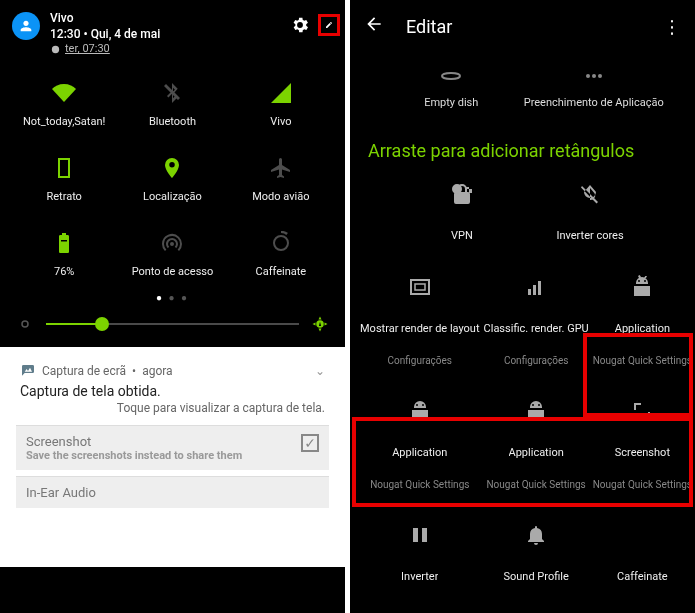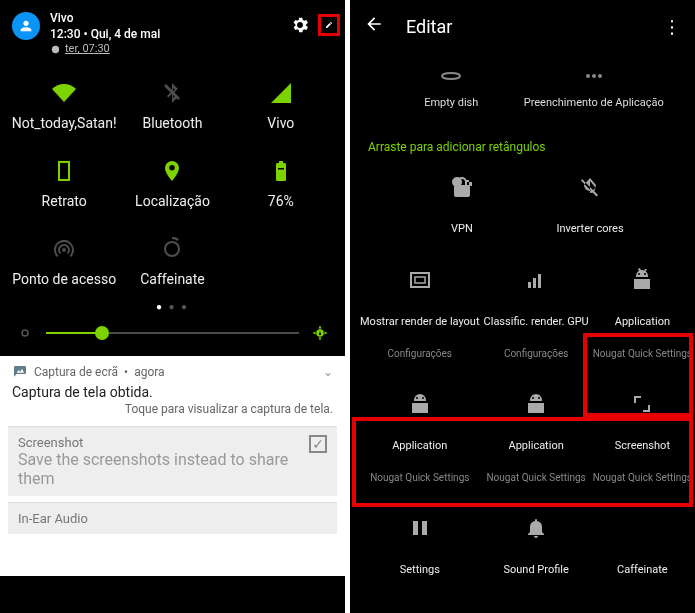--- a/index.html
+++ b/index.html
@@ -58,21 +58,21 @@
     display: flex;
     flex-direction: column;
     align-items: center;
     gap: 8px;
   }
   .qs-icon {
     width: 28px; height: 28px;
     display:flex; align-items:center; justify-content:center;
   }
   .qs-icon svg { width: 24px; height: 24px; }
-  .qs-label { font-size: 14px; color: #eee; text-align:right; }
+  .qs-label { font-size: 11px; color: #eee; text-align:right; }
   .active svg { fill: #7cd300; }
   .inactive svg { fill: #4d4d4d; }
   
   .page-dots { text-align:center; padding: 10px 0 6px 0; color:#fff; font-size:10px; letter-spacing:2px; }
   .dot-dim { color: #555; }
   
   
   .slider-row {
     display:flex; align-items:center;
     padding: 6px 16px 14px 16px;
@@ -88,33 +88,33 @@
   .slider-thumb {
     position:absolute; top:50%; left:22%;
     width:14px; height:14px; border-radius:50%;
     background:#7cd300; transform:translate(-50%,-50%);
   }
   .bright-icon { width:18px; height:18px; }
   .bright-icon svg { width:18px; height:18px; fill:#555; }
   .bright-auto svg { fill:#7cd300; }
   
   
-  .notif-area { background:#fff; color:#333; height: 220px; padding: 0; }
+  .notif-area { background:#fff; color:#333; height: 220px; padding: 8px; }
   .notif-head { display:flex; align-items:center; gap:6px; padding:8px 12px 2px 12px; font-size:12px; color:#666; }
   .notif-head svg { width:16px; height:16px; fill:#607d8b; }
   .notif-title { font-size:14px; color:#222; padding: 2px 12px 0 12px; }
   .notif-body { font-size:12px; color:#666; padding: 2px 12px 10px 12px; text-align: right; }
   .notif-sub {
     background:#eeeeee; margin: 0 8px; padding: 8px 10px;
     border-top:1px solid #ddd;
     position: relative;
   }
   .notif-sub + .notif-sub { margin-top: 6px; }
   .sub-title { font-size:13px; color:#777; }
-  .sub-body { font-size:16px; color:#999; }
+  .sub-body { font-size:11px; color:#999;font-weight:bold; }
   .check {
     position:absolute; right:10px; top:8px;
     width:18px; height:18px; border:2px solid #888;
     display:flex; align-items:center; justify-content:center;
     color:#888; font-size:14px;
   }
 
   
   .header-right {
     display:flex; align-items:center;
@@ -130,21 +130,21 @@
     display:grid; grid-template-columns: repeat(2,1fr);
     padding: 10px 30px 18px 30px;
   }
   .top-tile {
     display:flex; flex-direction:column; align-items:center; gap:6px;
   }
   .top-tile .qs-icon svg { fill:#888; }
   .top-tile .lbl { font-size:11px; color:#ddd; text-align:center; line-height:1.3; }
   
   .drag-hint {
-    color:#7cd300; font-size:12px;
+    color:#7cd300; font-size:18px;
     padding: 12px 18px 14px 18px;
   }
   
   
   .right-grid {
     display:grid;
     grid-template-columns: repeat(3,1fr);
     padding: 0 8px;
     row-gap: 22px;
   }
@@ -240,20 +240,28 @@
         </div>
       <div class="qs-label">Retrato</div>
     </div>
     <div class="qs-tile active">
       <div class="qs-icon">
           <svg viewBox="0 0 24 24">
             <path d="M12 2a7 7 0 00-7 7c0 5.25 7 13 7 13s7-7.75 7-13a7 7 0 00-7-7zm0 9.5A2.5 2.5 0 1112 6a2.5 2.5 0 010 5.5z"></path>
           </svg>
         </div>
       <div class="qs-label">Localização</div>
+    </div>
+    <div class="qs-tile inactive">
+      <div class="qs-icon">
+          <svg viewBox="0 0 24 24">
+            <path d="M21 16v-2l-8-5V3.5a1.5 1.5 0 00-3 0V9l-8 5v2l8-2.5V19l-2 1.5V22l3.5-1 3.5 1v-1.5L13 19v-5.5l8 2.5z"></path>
+          </svg>
+        </div>
+      <div class="qs-label">Modo avião</div>
     </div>
     <div class="qs-tile active">
       <div class="qs-icon">
           <svg viewBox="0 0 24 24">
             <path d="M15.67 4H14V2h-4v2H8.33C7.6 4 7 4.6 7 5.33v15.33C7 21.4 7.6 22 8.33 22h7.33C16.4 22 17 21.4 17 20.67V5.33C17 4.6 16.4 4 15.67 4zM15 9H9v11h6V9z"></path>
             <rect x="9" y="9" width="6" height="11" fill="#000"></rect>
             <rect x="9" y="10.5" width="6" height="9.5" fill="#7cd300"></rect>
           </svg>
         </div>
       <div class="qs-label">76%</div>
@@ -445,21 +453,21 @@
       <div class="r-sub">Nougat Quick Settings</div>
     </div>
 
     <div class="r-tile">
       <div class="r-icon">
           <svg viewBox="0 0 24 24">
             <rect x="5" y="5" width="5" height="14"></rect>
             <rect x="14" y="5" width="5" height="14"></rect>
           </svg>
         </div>
-      <div class="r-title">Settings</div>
+      <div class="r-title">Inverter</div>
     </div>
     <div class="r-tile">
       <div class="r-icon">
           <svg viewBox="0 0 24 24">
             <path d="M12 22a2 2 0 002-2h-4a2 2 0 002 2zm6-6V11a6 6 0 00-5-5.9V4a1 1 0 00-2 0v1.1A6 6 0 006 11v5l-2 2v1h16v-1l-2-2z"></path>
           </svg>
         </div>
       <div class="r-title">Sound Profile</div>
     </div>
     <div class="r-tile">

